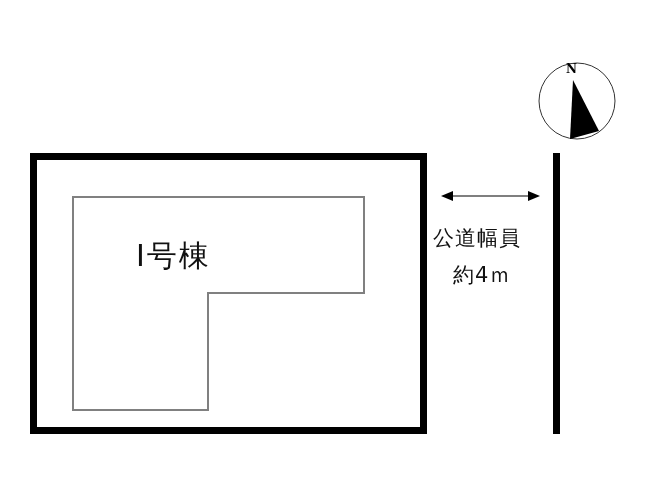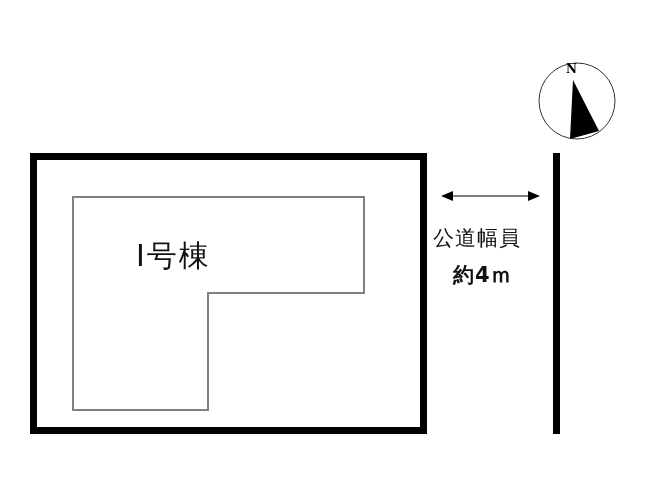--- a/index.html
+++ b/index.html
@@ -5,21 +5,21 @@
     html, body { margin: 0; padding: 0; background: #ffffff; }
     body { width: 652px; height: 489px; position: relative; overflow: hidden;
            font-family: "DejaVu Sans", "Liberation Sans", sans-serif; }
     .abs { position: absolute; }
     .lot { left: 30px; top: 153px; width: 383px; height: 267px;
            border: 7px solid #000000; box-sizing: content-box; }
     .road-line { left: 553px; top: 153px; width: 7px; height: 281px; background: #000; }
     svg.overlay { position: absolute; left: 0; top: 0; }
     .bldg-label { left: 136px; top: 236px; font-size: 30px; color: #111; letter-spacing: 2px; white-space: nowrap; }
     .road-label { left: 433px; top: 224px; font-size: 21px; color: #111; white-space: nowrap; letter-spacing: 1px; }
-    .road-width { left: 453px; top: 261px; font-size: 21px; color: #111; white-space: nowrap; letter-spacing: 1px; font-weight: bold; }
+    .road-width { left: 453px; top: 261px; font-size: 21px; color: #111; white-space: nowrap; letter-spacing: 1px; }
     .compass-n { left: 566px; top: 62px; font-family: "DejaVu Serif", "Liberation Serif", serif;
                  font-weight: bold; font-size: 12px; color: #000; }
   </style>
 </head>
 <body>
 
 <div class="abs lot"></div>
 
 <div class="abs road-line"></div>
 

